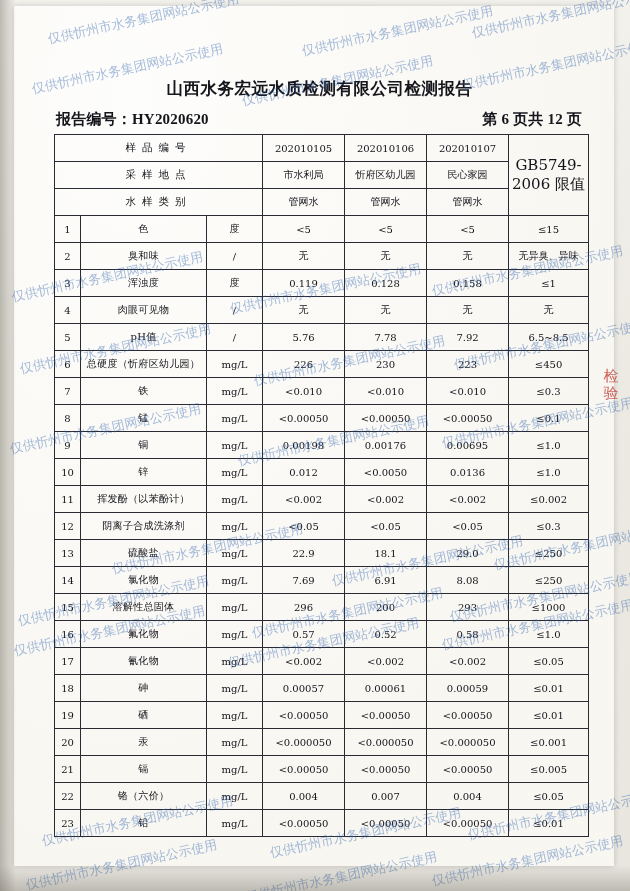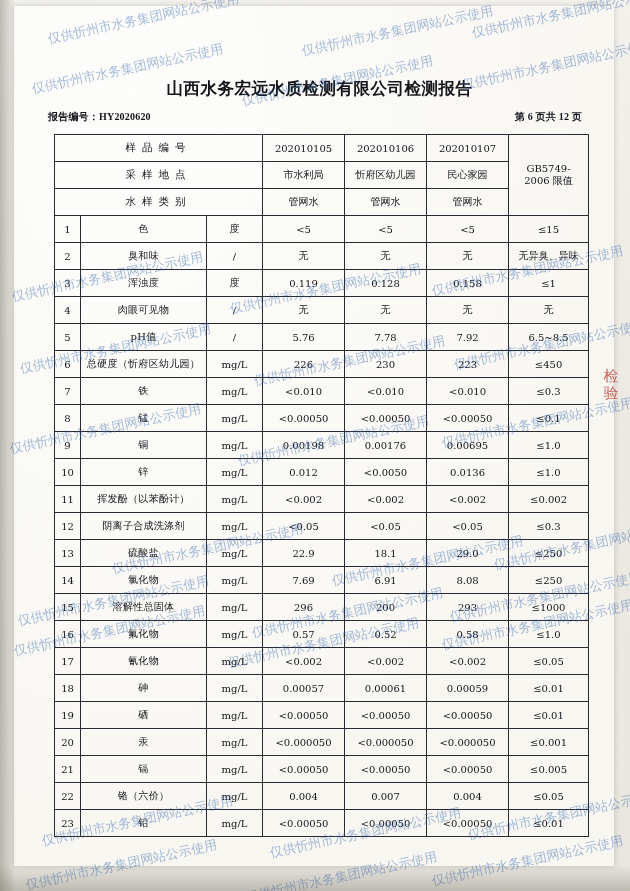--- a/index.html
+++ b/index.html
@@ -45,25 +45,25 @@
     top: 78px;
     text-align: center;
     font-size: 16.5px;
     font-weight: bold;
     letter-spacing: 0.5px;
     color: #15151b;
     font-family: "DejaVu Serif", serif;
   }
   .meta-row {
     position: absolute;
-    left: 48px;
+    left: 56px;
     right: 48px;
     top: 110px;
     height: 18px;
-    font-size: 10px;
+    font-size: 15px;
     color: #14141a;
   }
   .meta-left {
     position: absolute;
     left: 0;
     top: 0;
     font-weight: bold;
     letter-spacing: 0.2px;
   }
   .meta-right {
@@ -104,21 +104,21 @@
   .col-lim  { width: 80px; }
 
   .hdr-label {
     text-align: center;
     letter-spacing: 6px;
     font-size: 10.5px;
     padding-left: 6px;
   }
   .hdr-limit {
     line-height: 1.25;
-    font-size: 10px;
+    font-size: 15px;
   }
   .num-cell { font-family: "DejaVu Serif", serif; font-size: 10px; }
   .item-cell { letter-spacing: 0.3px; }
 
   
   .wm {
     position: absolute;
     font-size: 13px;
     color: rgba(40,95,175,0.40);
     font-family: "DejaVu Sans", sans-serif;

